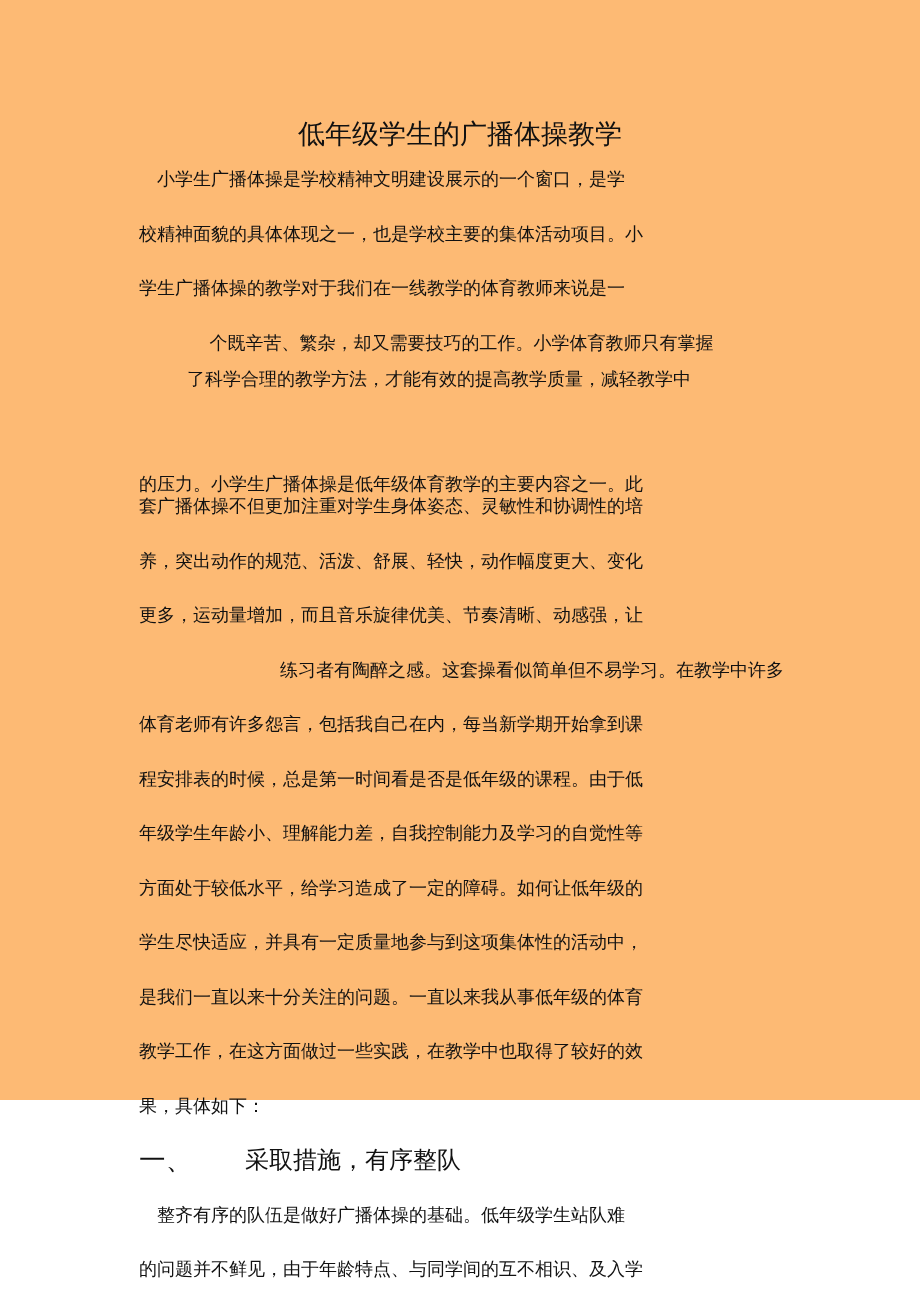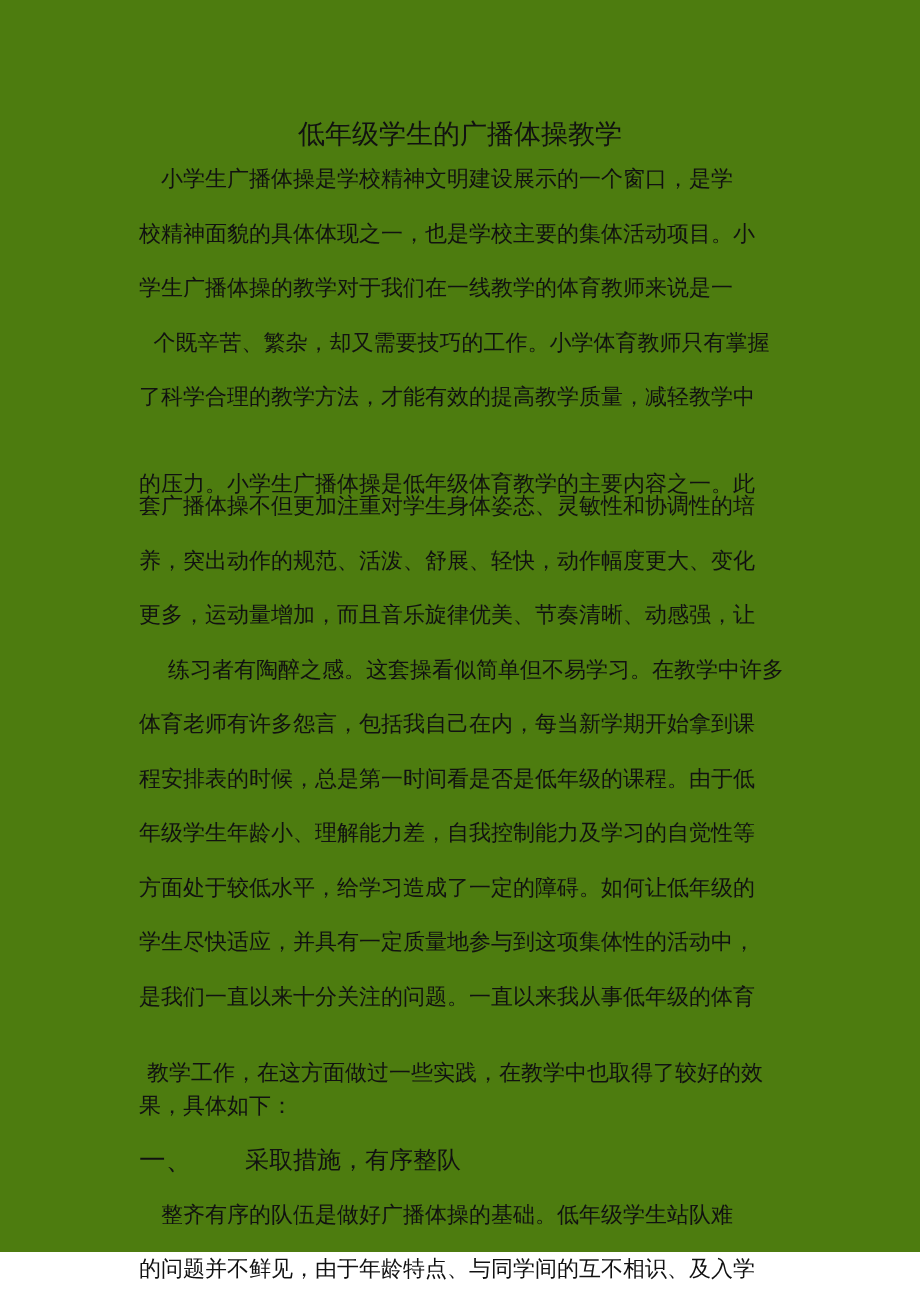--- a/index.html
+++ b/index.html
@@ -13,38 +13,38 @@
       position: relative;
       overflow: hidden;
       font-family: "DejaVu Serif", "Liberation Serif", serif;
       color: #111111;
     }
     .page {
       position: absolute;
       left: 0;
       top: 0;
       width: 920px;
-      height: 1252px;
-      background: #4d7c0f;
+      height: 1100px;
+      background: #fdba74;
     }
     .title {
       position: absolute;
       left: 0;
       width: 920px;
       top: 112px;
       text-align: center;
       font-size: 27px;
       line-height: 44px;
       white-space: nowrap;
     }
     .line {
       position: absolute;
       left: 139px;
       width: 645px;
-      font-size: 22px;
+      font-size: 18px;
       line-height: 44px;
       white-space: nowrap;
       overflow: visible;
     }
     .heading-num {
       position: absolute;
       left: 139px;
       font-size: 26.7px;
       line-height: 44px;
       white-space: nowrap;
@@ -62,33 +62,33 @@
 
 <div class="page">
 
   <div class="title">低年级学生的广播体操教学</div>
 
   <div>
     <div class="line" style="top:157px;">　小学生广播体操是学校精神文明建设展示的一个窗口，是学</div>
     <div class="line" style="top:212px;">校精神面貌的具体体现之一，也是学校主要的集体活动项目。小</div>
     <div class="line" style="top:266px;">学生广播体操的教学对于我们在一线教学的体育教师来说是一</div>
     <div class="line" style="top:321px;text-align:center;">个既辛苦、繁杂，却又需要技巧的工作。小学体育教师只有掌握</div>
-    <div class="line" style="top:375px;">了科学合理的教学方法，才能有效的提高教学质量，减轻教学中</div>
+    <div class="line" style="top:357px;margin-left:48px;">了科学合理的教学方法，才能有效的提高教学质量，减轻教学中</div>
     <div class="line" style="top:430px;margin-top:32px;">的压力。小学生广播体操是低年级体育教学的主要内容之一。此</div>
     <div class="line" style="top:484px;">套广播体操不但更加注重对学生身体姿态、灵敏性和协调性的培</div>
     <div class="line" style="top:539px;">养，突出动作的规范、活泼、舒展、轻快，动作幅度更大、变化</div>
     <div class="line" style="top:593px;">更多，运动量增加，而且音乐旋律优美、节奏清晰、动感强，让</div>
     <div class="line" style="top:648px;text-align:right;">练习者有陶醉之感。这套操看似简单但不易学习。在教学中许多</div>
     <div class="line" style="top:702px;">体育老师有许多怨言，包括我自己在内，每当新学期开始拿到课</div>
     <div class="line" style="top:757px;">程安排表的时候，总是第一时间看是否是低年级的课程。由于低</div>
     <div class="line" style="top:811px;">年级学生年龄小、理解能力差，自我控制能力及学习的自觉性等</div>
     <div class="line" style="top:866px;">方面处于较低水平，给学习造成了一定的障碍。如何让低年级的</div>
     <div class="line" style="top:920px;">学生尽快适应，并具有一定质量地参与到这项集体性的活动中，</div>
     <div class="line" style="top:975px;">是我们一直以来十分关注的问题。一直以来我从事低年级的体育</div>
-    <div class="line" style="top:1051px;margin-left:8px;">教学工作，在这方面做过一些实践，在教学中也取得了较好的效</div>
+    <div class="line" style="top:1029px;">教学工作，在这方面做过一些实践，在教学中也取得了较好的效</div>
     <div class="line" style="top:1084px;">果，具体如下：</div>
   </div>
 
   <div>
     <span class="heading-num" style="top:1138px;">一、</span>
     <span class="heading-text" style="top:1138px;">采取措施，有序整队</span>
   </div>
 
   <div>
     <div class="line" style="top:1193px;">　整齐有序的队伍是做好广播体操的基础。低年级学生站队难</div>

